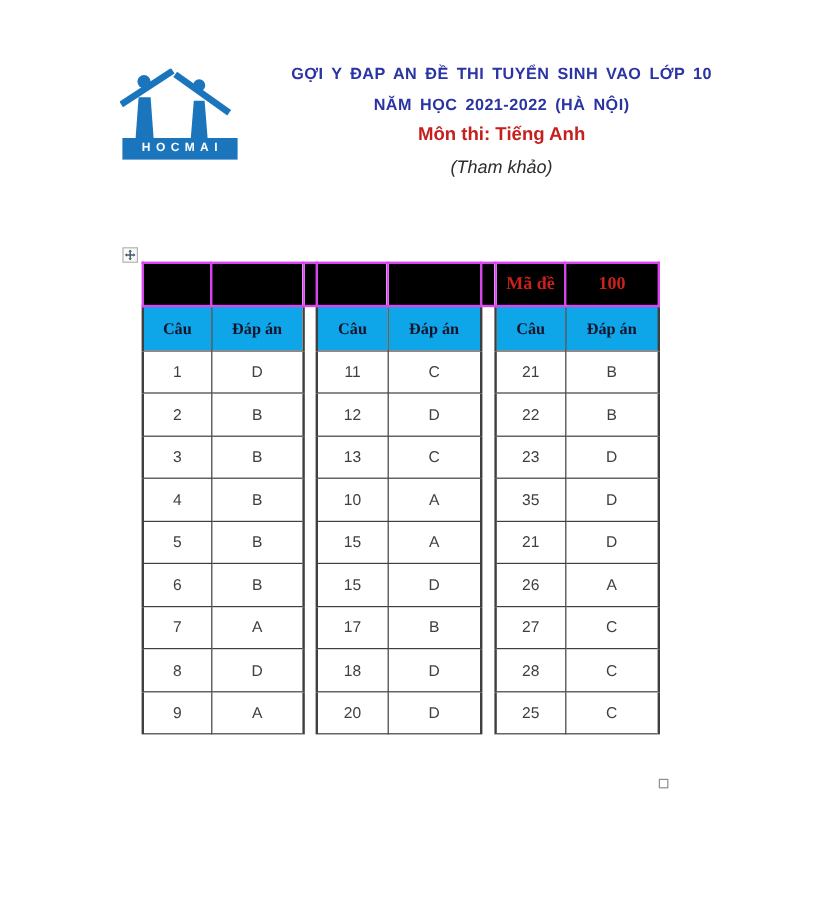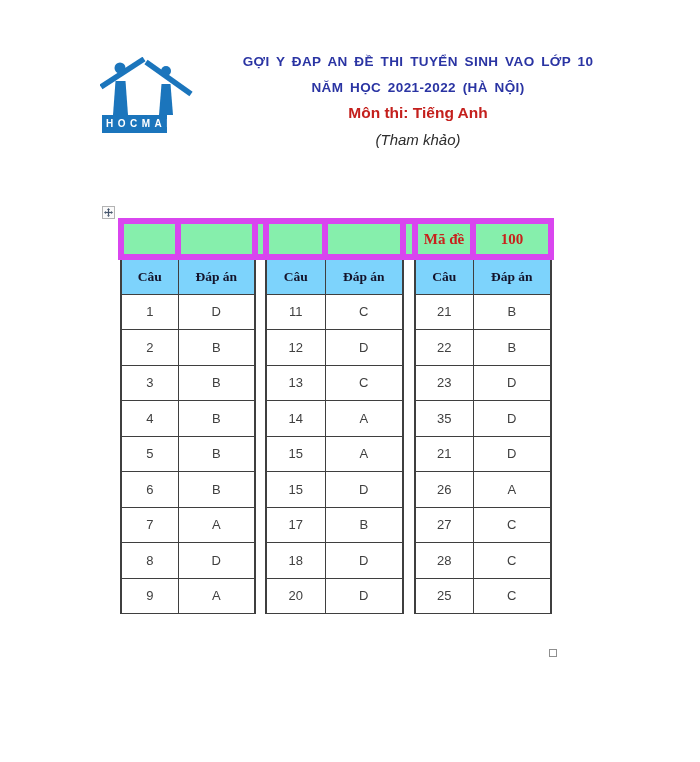--- a/index.html
+++ b/index.html
@@ -5,21 +5,21 @@
   html,body{margin:0;padding:0;background:#e8e8e8;}
   .page{
     position:relative;width:700px;height:762px;background:#ffffff;
     font-family:"Liberation Sans","DejaVu Sans",sans-serif;overflow:hidden;
     margin:0 auto;
   }
   
   .logo{position:absolute;left:100px;top:57px;width:94px;height:78px;}
   .logo svg{display:block;}
   .logo-banner{
-    position:absolute;left:2px;top:58px;width:65px;height:18px;
+    position:absolute;left:2px;top:58px;width:96px;height:18px;
     background:#1b75bc;color:#ffffff;font-weight:bold;font-size:10px;
     letter-spacing:4.5px;text-align:center;line-height:18px;
     font-family:"Liberation Sans","DejaVu Sans",sans-serif;text-indent:4px;
   }
   
   .title-line{position:absolute;left:118px;width:600px;text-align:center;white-space:nowrap;}
   .t1{top:54px;font-size:13.5px;font-weight:bold;color:#2a34a3;letter-spacing:0.4px;word-spacing:2.5px;}
   .t2{top:80px;font-size:13.5px;font-weight:bold;color:#2a34a3;letter-spacing:0.4px;word-spacing:2.5px;}
   .t3{top:104px;font-size:15.5px;font-weight:bold;color:#c4201d;}
   .t4{top:131px;font-size:15px;font-style:italic;color:#2d2d2d;}
@@ -33,29 +33,29 @@
     position:absolute;left:549px;top:649px;width:6px;height:6px;
     border:1px solid #8f8f8f;background:#ffffff;cursor:nwse-resize;
   }
   
   .tbl-wrap{position:absolute;left:118px;top:218px;}
   table.ans{border-collapse:collapse;table-layout:fixed;}
   table.ans td{padding:0;vertical-align:middle;text-align:center;overflow:hidden;}
   tr.r0{height:36px;}
   tr.rh{height:37px;}
   tr.rd{height:35.5px;}
-  td.ghost{border:6px solid #d946ef;background:#86efac;}
+  td.ghost{border:2px solid #d946ef;background:#000000;}
   td.code-label,td.code-value{
     font-family:"Liberation Serif","DejaVu Serif",serif;
     font-weight:bold;font-size:15px;color:#c9211c;text-align:left;
   }
   td.code-label{padding-left:7px;}
   td.code-value{padding-left:4px;}
   td.hdr{
-    background:#7dd3fc;border:1px solid #3f3f3f;
+    background:#0ea5e9;border:1px solid #3f3f3f;
     font-family:"Liberation Serif","DejaVu Serif",serif;
     font-weight:bold;font-size:13.5px;color:#14142b;
   }
   td.cell{
     border:1px solid #3f3f3f;background:#ffffff;
     font-size:13px;color:#404040;
   }
   td.gap{border:none;background:#ffffff;}
   td.bl{border-left-width:2px;}
   td.br{border-right-width:2px;}
@@ -152,21 +152,21 @@
             <td class="cell bl">13</td>
             <td class="cell br">C</td>
             <td class="gap"></td>
             <td class="cell bl">23</td>
             <td class="cell br">D</td>
           </tr>
           <tr class="rd">
             <td class="cell bl">4</td>
             <td class="cell br">B</td>
             <td class="gap"></td>
-            <td class="cell bl">14</td>
+            <td class="cell bl">10</td>
             <td class="cell br">A</td>
             <td class="gap"></td>
             <td class="cell bl">35</td>
             <td class="cell br">D</td>
           </tr>
           <tr class="rd">
             <td class="cell bl">5</td>
             <td class="cell br">B</td>
             <td class="gap"></td>
             <td class="cell bl">15</td>

